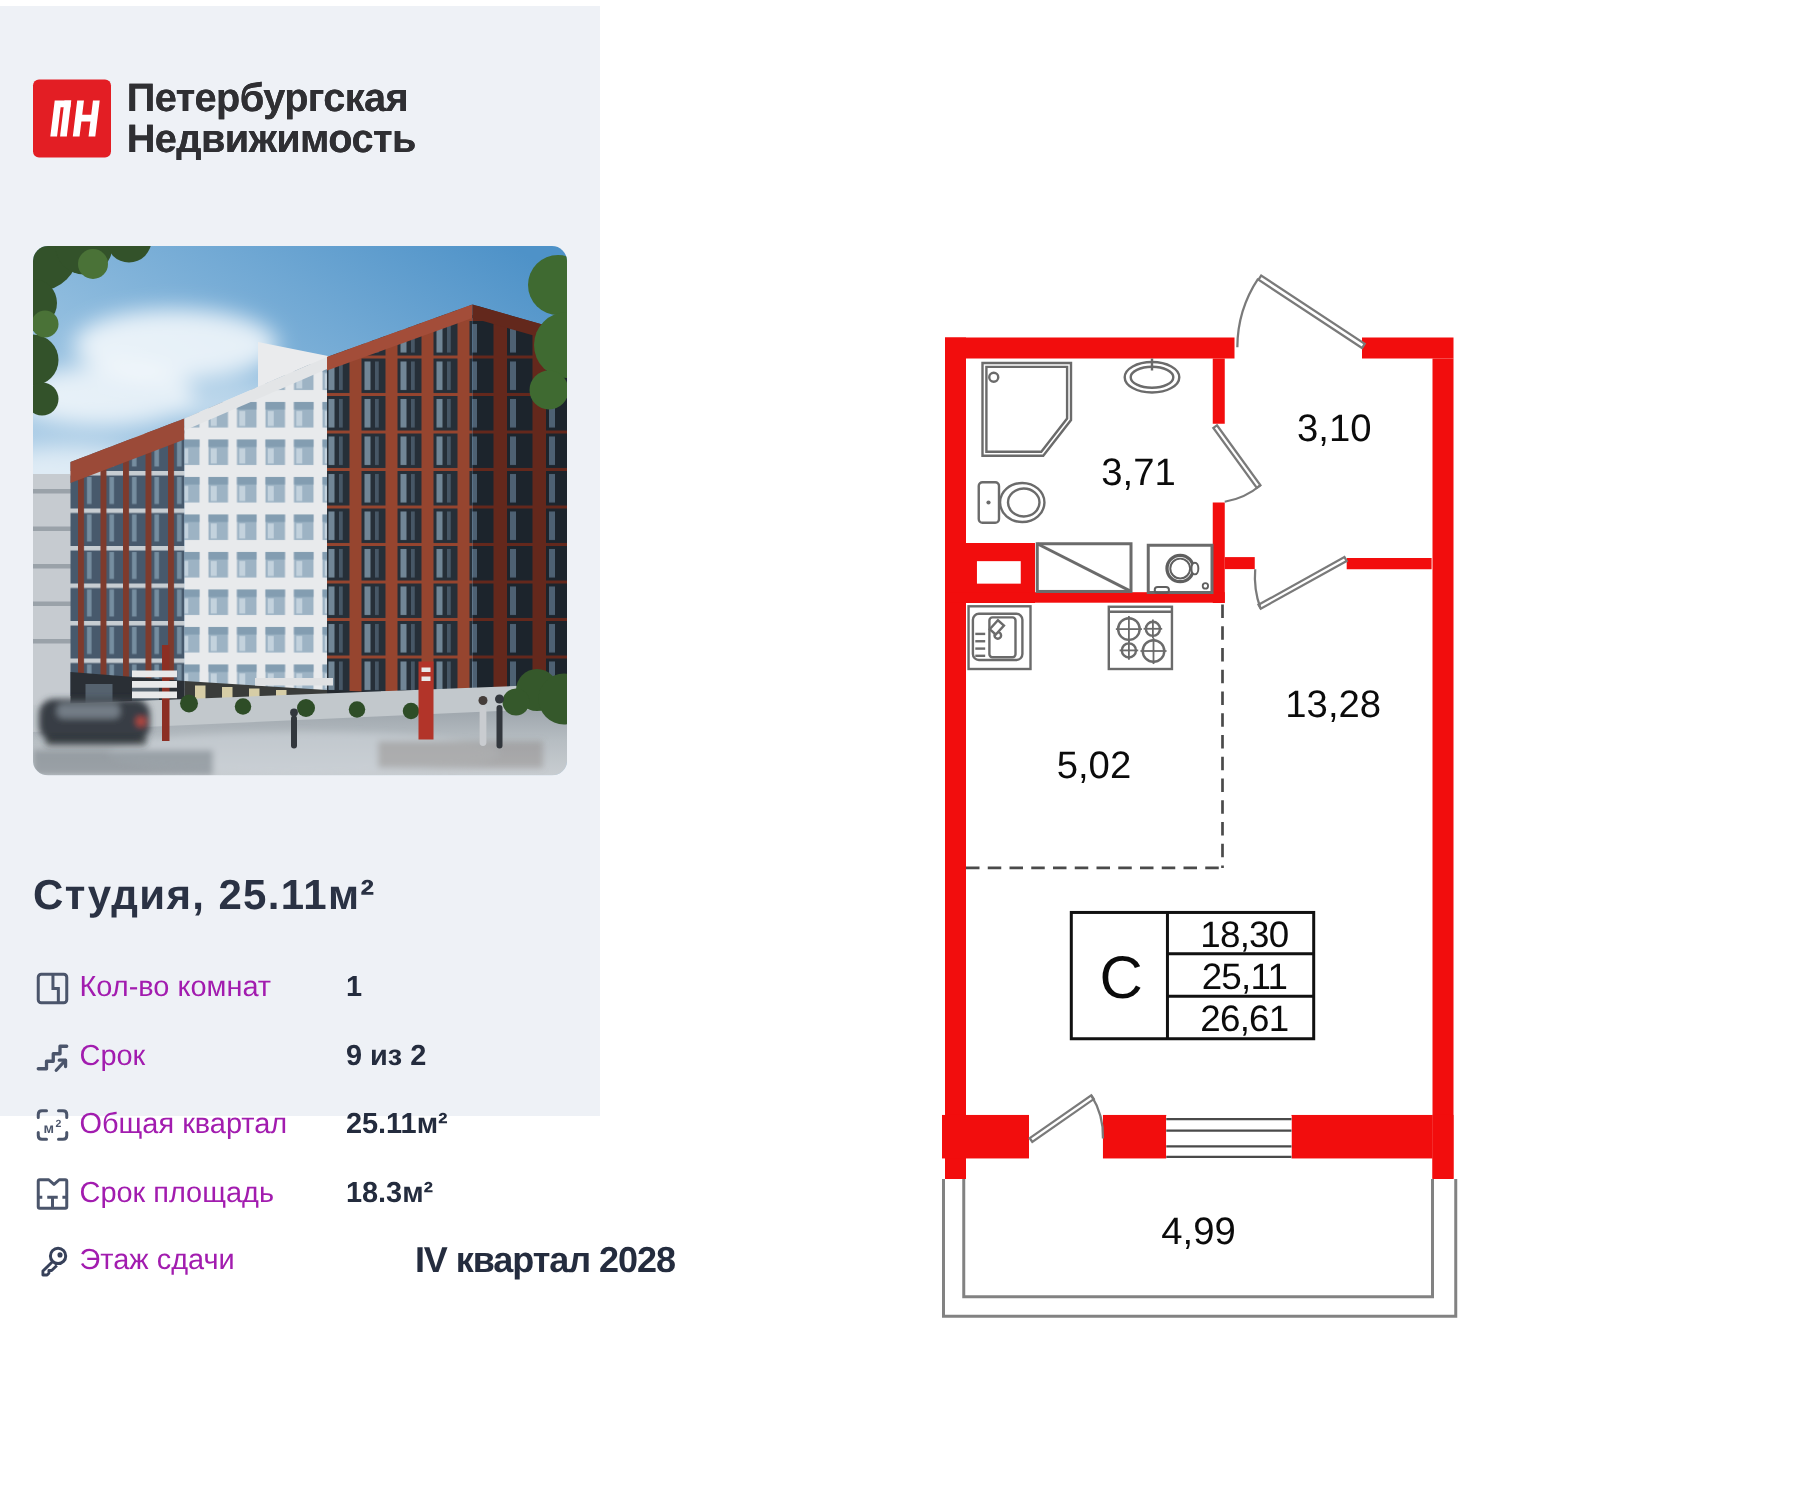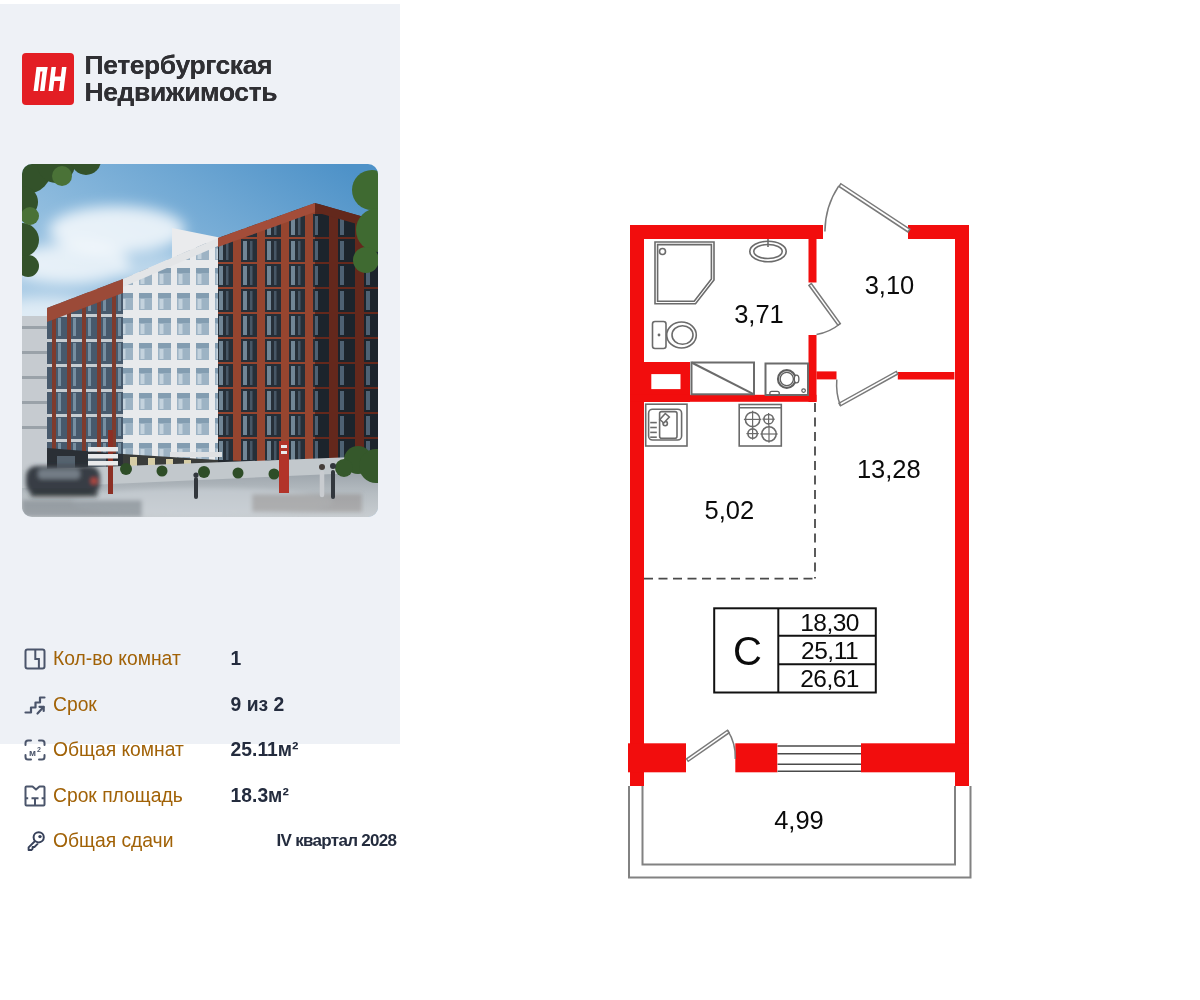--- a/index.html
+++ b/index.html
@@ -5,23 +5,23 @@
   html,body{margin:0;padding:0;background:#ffffff;width:1200px;height:1000px;overflow:hidden;}
   *{box-sizing:border-box;font-family:"Liberation Sans", sans-serif;}
   .side{position:absolute;left:0;top:4px;width:400px;height:740px;background:#eef1f6;}
   .logo{position:absolute;left:22px;top:49px;width:52px;height:52px;background:#e31e24;border-radius:4px;}
   .brand{position:absolute;left:84.5px;top:48px;font-weight:bold;font-size:26.5px;line-height:26.8px;color:#2f2f33;letter-spacing:-0.4px;}
   .photo{position:absolute;left:22px;top:160px;width:356px;height:353px;border-radius:10px;overflow:hidden;}
   h1{position:absolute;left:22px;top:577px;margin:0;font-size:28px;color:#2a3244;letter-spacing:0.9px;}
   .rows{position:absolute;left:24px;top:643.5px;width:360px;}
   .row{position:absolute;left:0;height:22px;display:flex;align-items:center;}
   .row .ic{width:22px;height:22px;margin-right:7px;flex:none;}
-  .row .lab{font-size:19.3px;color:#a16207;}
+  .row .lab{font-size:19.3px;color:#a21caf;}
   .row .val{position:absolute;left:206.6px;font-size:19.3px;font-weight:bold;color:#242c3e;white-space:nowrap;}
-  .row .v5{font-size:17px;letter-spacing:-0.7px;padding-left:46px;}
+  .row .v5{font-size:24px;letter-spacing:-0.7px;padding-left:46px;}
 </style>
 </head>
 <body>
 <div class="side">
   <div class="logo">
     <svg width="52" height="52" viewBox="0 0 52 52">
       <g fill="#ffffff" transform="translate(26,26) skewX(-7) translate(-26,-26)">
         <path d="M13 14 h11 v4.5 h-6.5 v19.5 h-4.5 z"></path>
         <path d="M19.5 14 h4.5 v24 h-4.5 z" transform="translate(0,0)"></path>
         <path d="M28 14 h4.5 v9.5 h6 v-9.5 h4.5 v24 h-4.5 v-10 h-6 v10 h-4.5 z"></path>
@@ -189,20 +189,21 @@
     <g stroke="#c9ccd0" stroke-width="4.5" stroke-linecap="round">
       <line x1="300" y1="309" x2="300" y2="331"></line>
     </g>
     <circle cx="174" cy="311" r="2.6" fill="#32373d"></circle>
     <circle cx="300" cy="303" r="3" fill="#443d39"></circle>
     <circle cx="311" cy="302" r="3" fill="#32373d"></circle>
   </svg>
   </div>
   <div class="brand">Петербургская<br>Недвижимость</div>
 
+  <h1>Студия, 25.11м²</h1>
   <div class="rows">
     <div class="row" style="top:0px">
       <svg class="ic" viewBox="0 0 22 22" fill="none" stroke="#4b556b" stroke-width="2">
         <rect x="1.5" y="1.5" width="19" height="19" rx="2"></rect>
         <path d="M11.3 1.5 V11 H14.9 V20.5"></path>
       </svg>
       <div class="lab">Кол-во комнат</div>
       <div class="val">1</div>
     </div>
     <div class="row" style="top:46px">
@@ -216,39 +217,39 @@
     </div>
     <div class="row" style="top:91.5px">
       <svg class="ic" viewBox="0 0 22 22" fill="none" stroke="#4b556b" stroke-width="2" stroke-linecap="round">
         <path d="M1.5 6 V4 Q1.5 1.5 4 1.5 H7"></path>
         <path d="M15 1.5 H18 Q20.5 1.5 20.5 4 V6"></path>
         <path d="M20.5 16 V18 Q20.5 20.5 18 20.5 H15"></path>
         <path d="M7 20.5 H4 Q1.5 20.5 1.5 18 V16"></path>
         <text x="5" y="16.5" font-size="9.5" font-weight="bold" fill="#4b556b" stroke="none">м</text>
         <text x="13" y="12.5" font-size="7" font-weight="bold" fill="#4b556b" stroke="none">2</text>
       </svg>
-      <div class="lab">Общая комнат</div>
+      <div class="lab">Общая квартал</div>
       <div class="val">25.11м²</div>
     </div>
     <div class="row" style="top:137px">
       <svg class="ic" viewBox="0 0 22 22" fill="none" stroke="#4b556b" stroke-width="2" stroke-linejoin="round">
         <path d="M8.5 1.5 H2.5 Q1.5 1.5 1.5 2.5 V19.5 Q1.5 20.5 2.5 20.5 H19.5 Q20.5 20.5 20.5 19.5 V2.5 Q20.5 1.5 19.5 1.5 H15.5 L12 4.6 L8.5 1.5 Z"></path>
         <path d="M1.5 13.2 H4.2 M7.5 13.2 H14.5 M17.6 13.2 H20.5"></path>
         <path d="M11 13.2 V20.5"></path>
       </svg>
       <div class="lab">Срок площадь</div>
       <div class="val">18.3м²</div>
     </div>
     <div class="row" style="top:182.5px">
       <svg class="ic" viewBox="0 0 22 22" fill="none" stroke="#37415a" stroke-width="2">
         <circle cx="14.7" cy="7.3" r="5.1"></circle>
         <circle cx="16" cy="6.6" r="1.7" fill="#37415a" stroke="none"></circle>
         <path d="M11.1 11 L4.6 17.4 V20 H7.4 L8.6 18.8 L8.6 17 L10.4 17 L13.9 13.6" stroke-width="1.9" stroke-linejoin="round"></path>
       </svg>
-      <div class="lab">Общая сдачи</div>
+      <div class="lab">Этаж сдачи</div>
       <div class="val v5">IV квартал 2028</div>
     </div>
   </div>
 </div>
 
 <svg style="position:absolute;left:400px;top:0" width="800" height="1000" viewBox="400 0 800 1000">
   <g fill="#f20d0d">
     <rect x="630" y="225" width="193" height="14"></rect>
     <rect x="908" y="225" width="61" height="14"></rect>
     <rect x="955" y="239" width="14" height="547"></rect>

